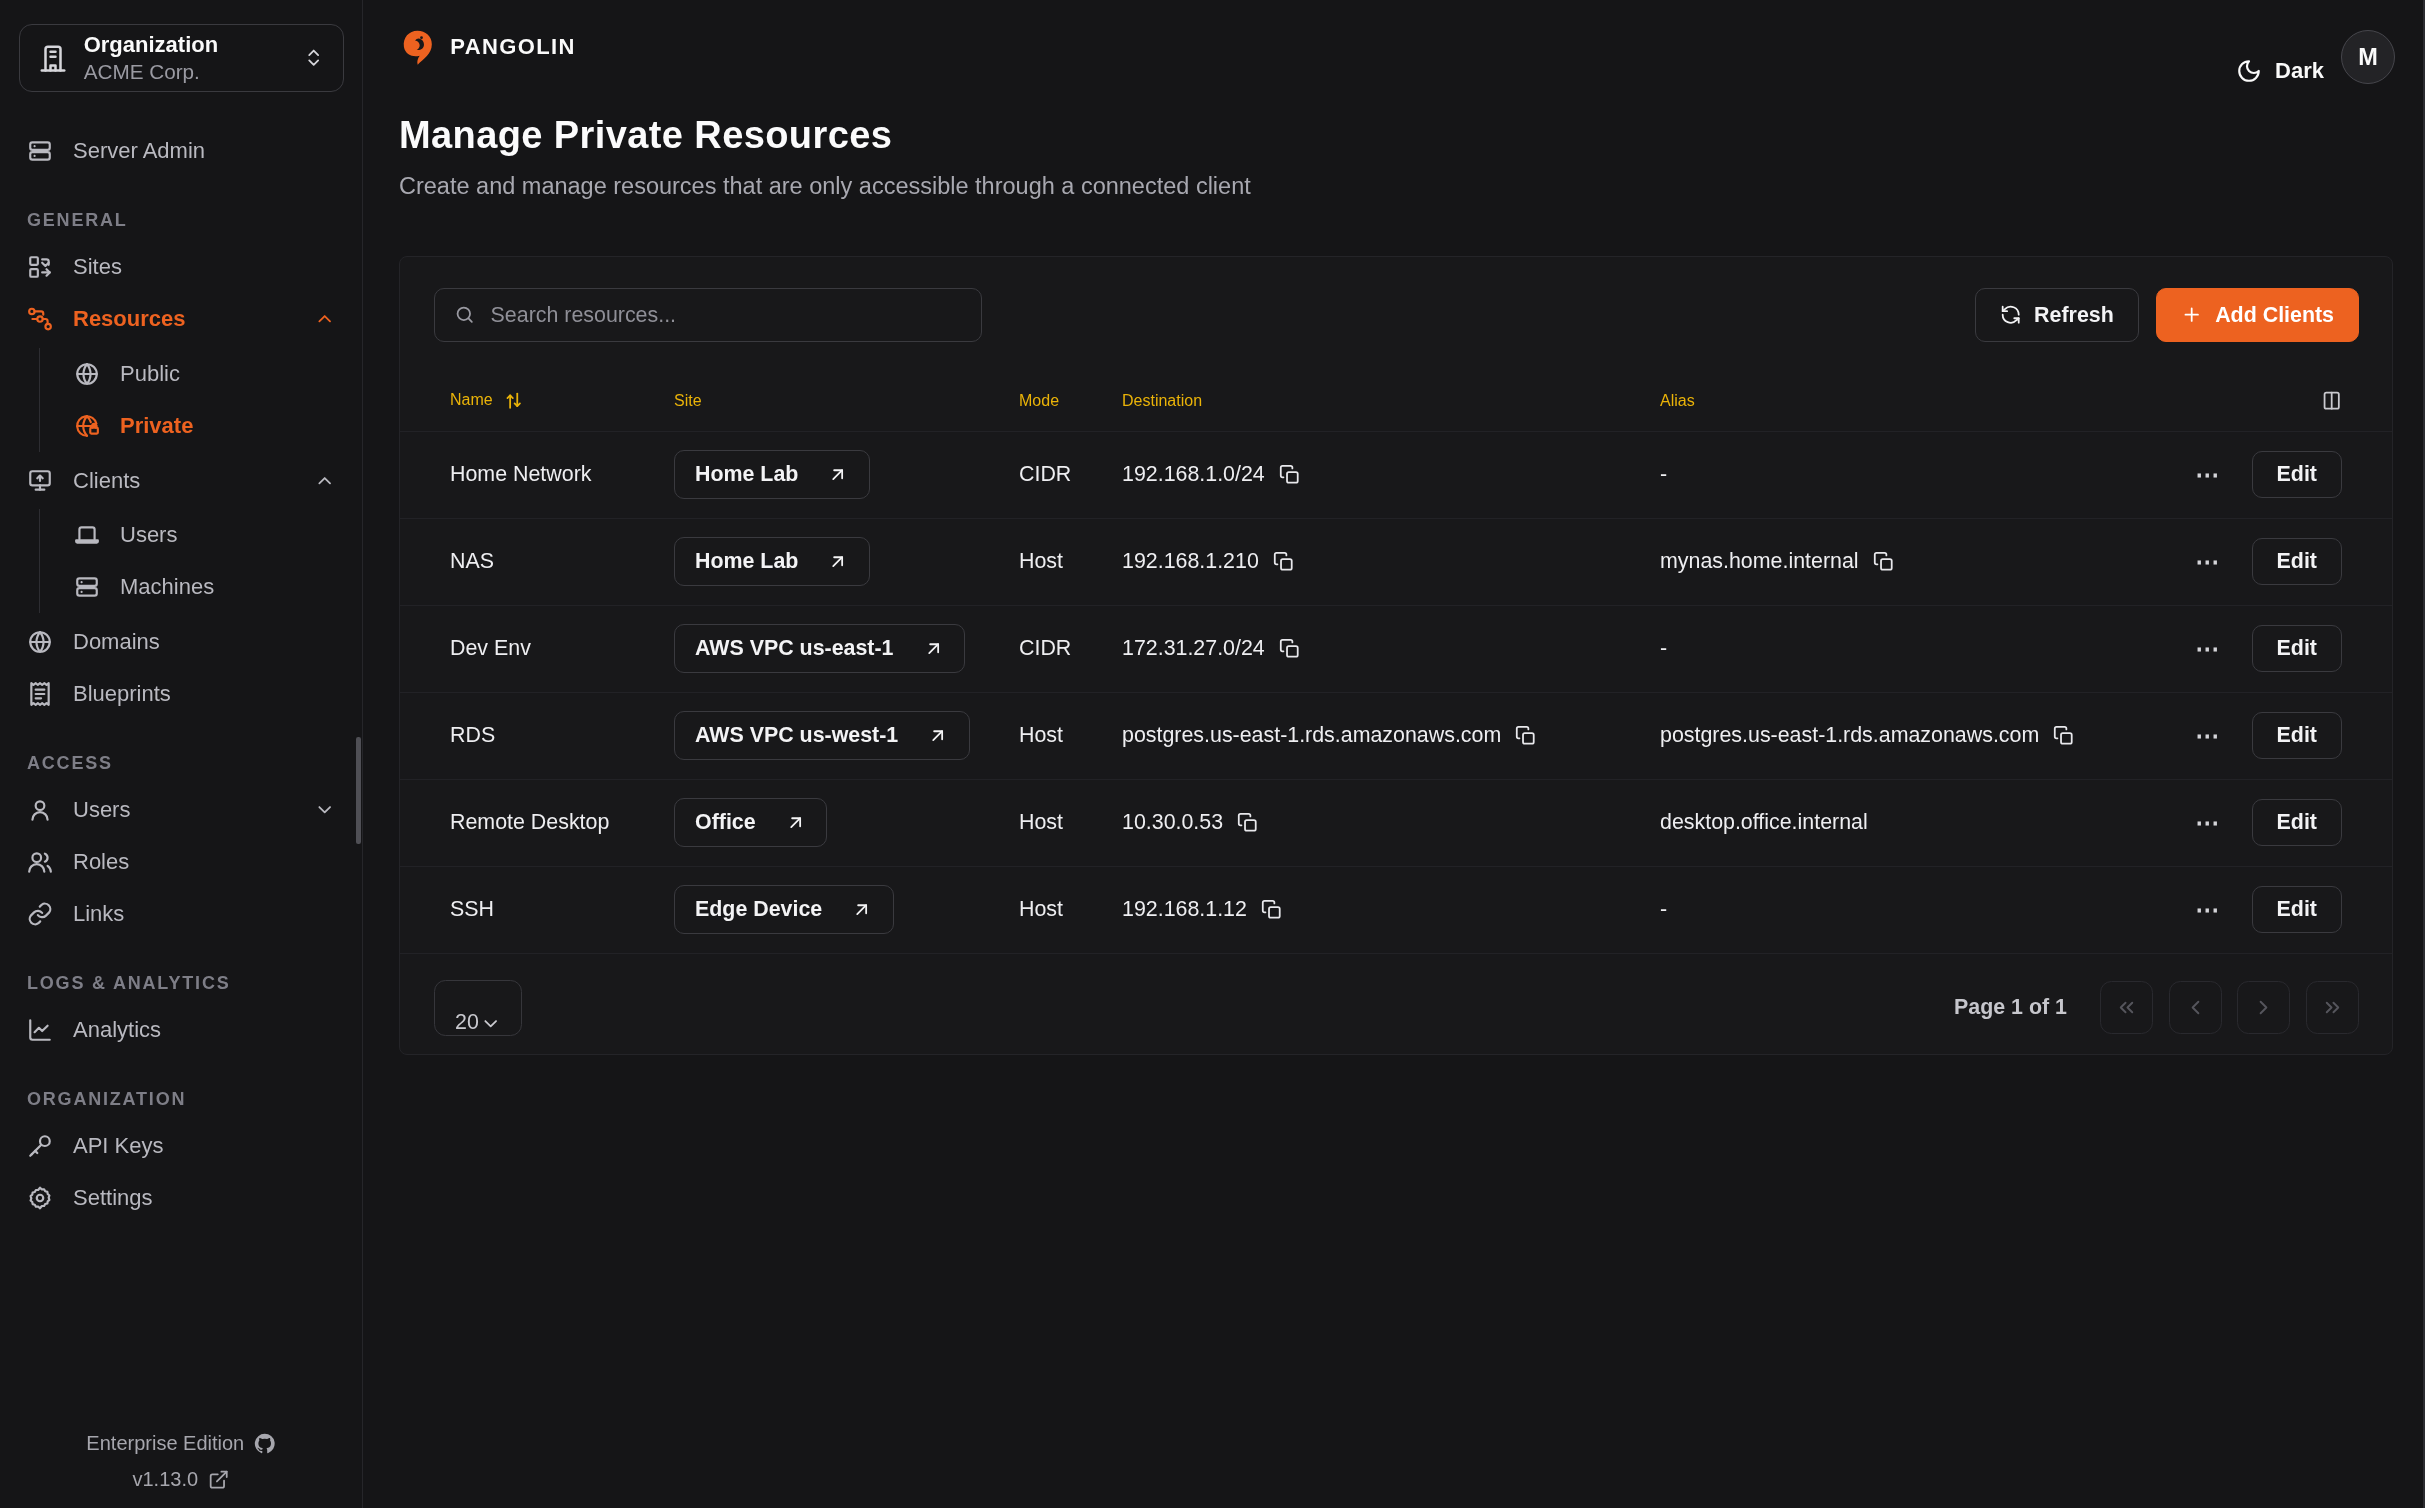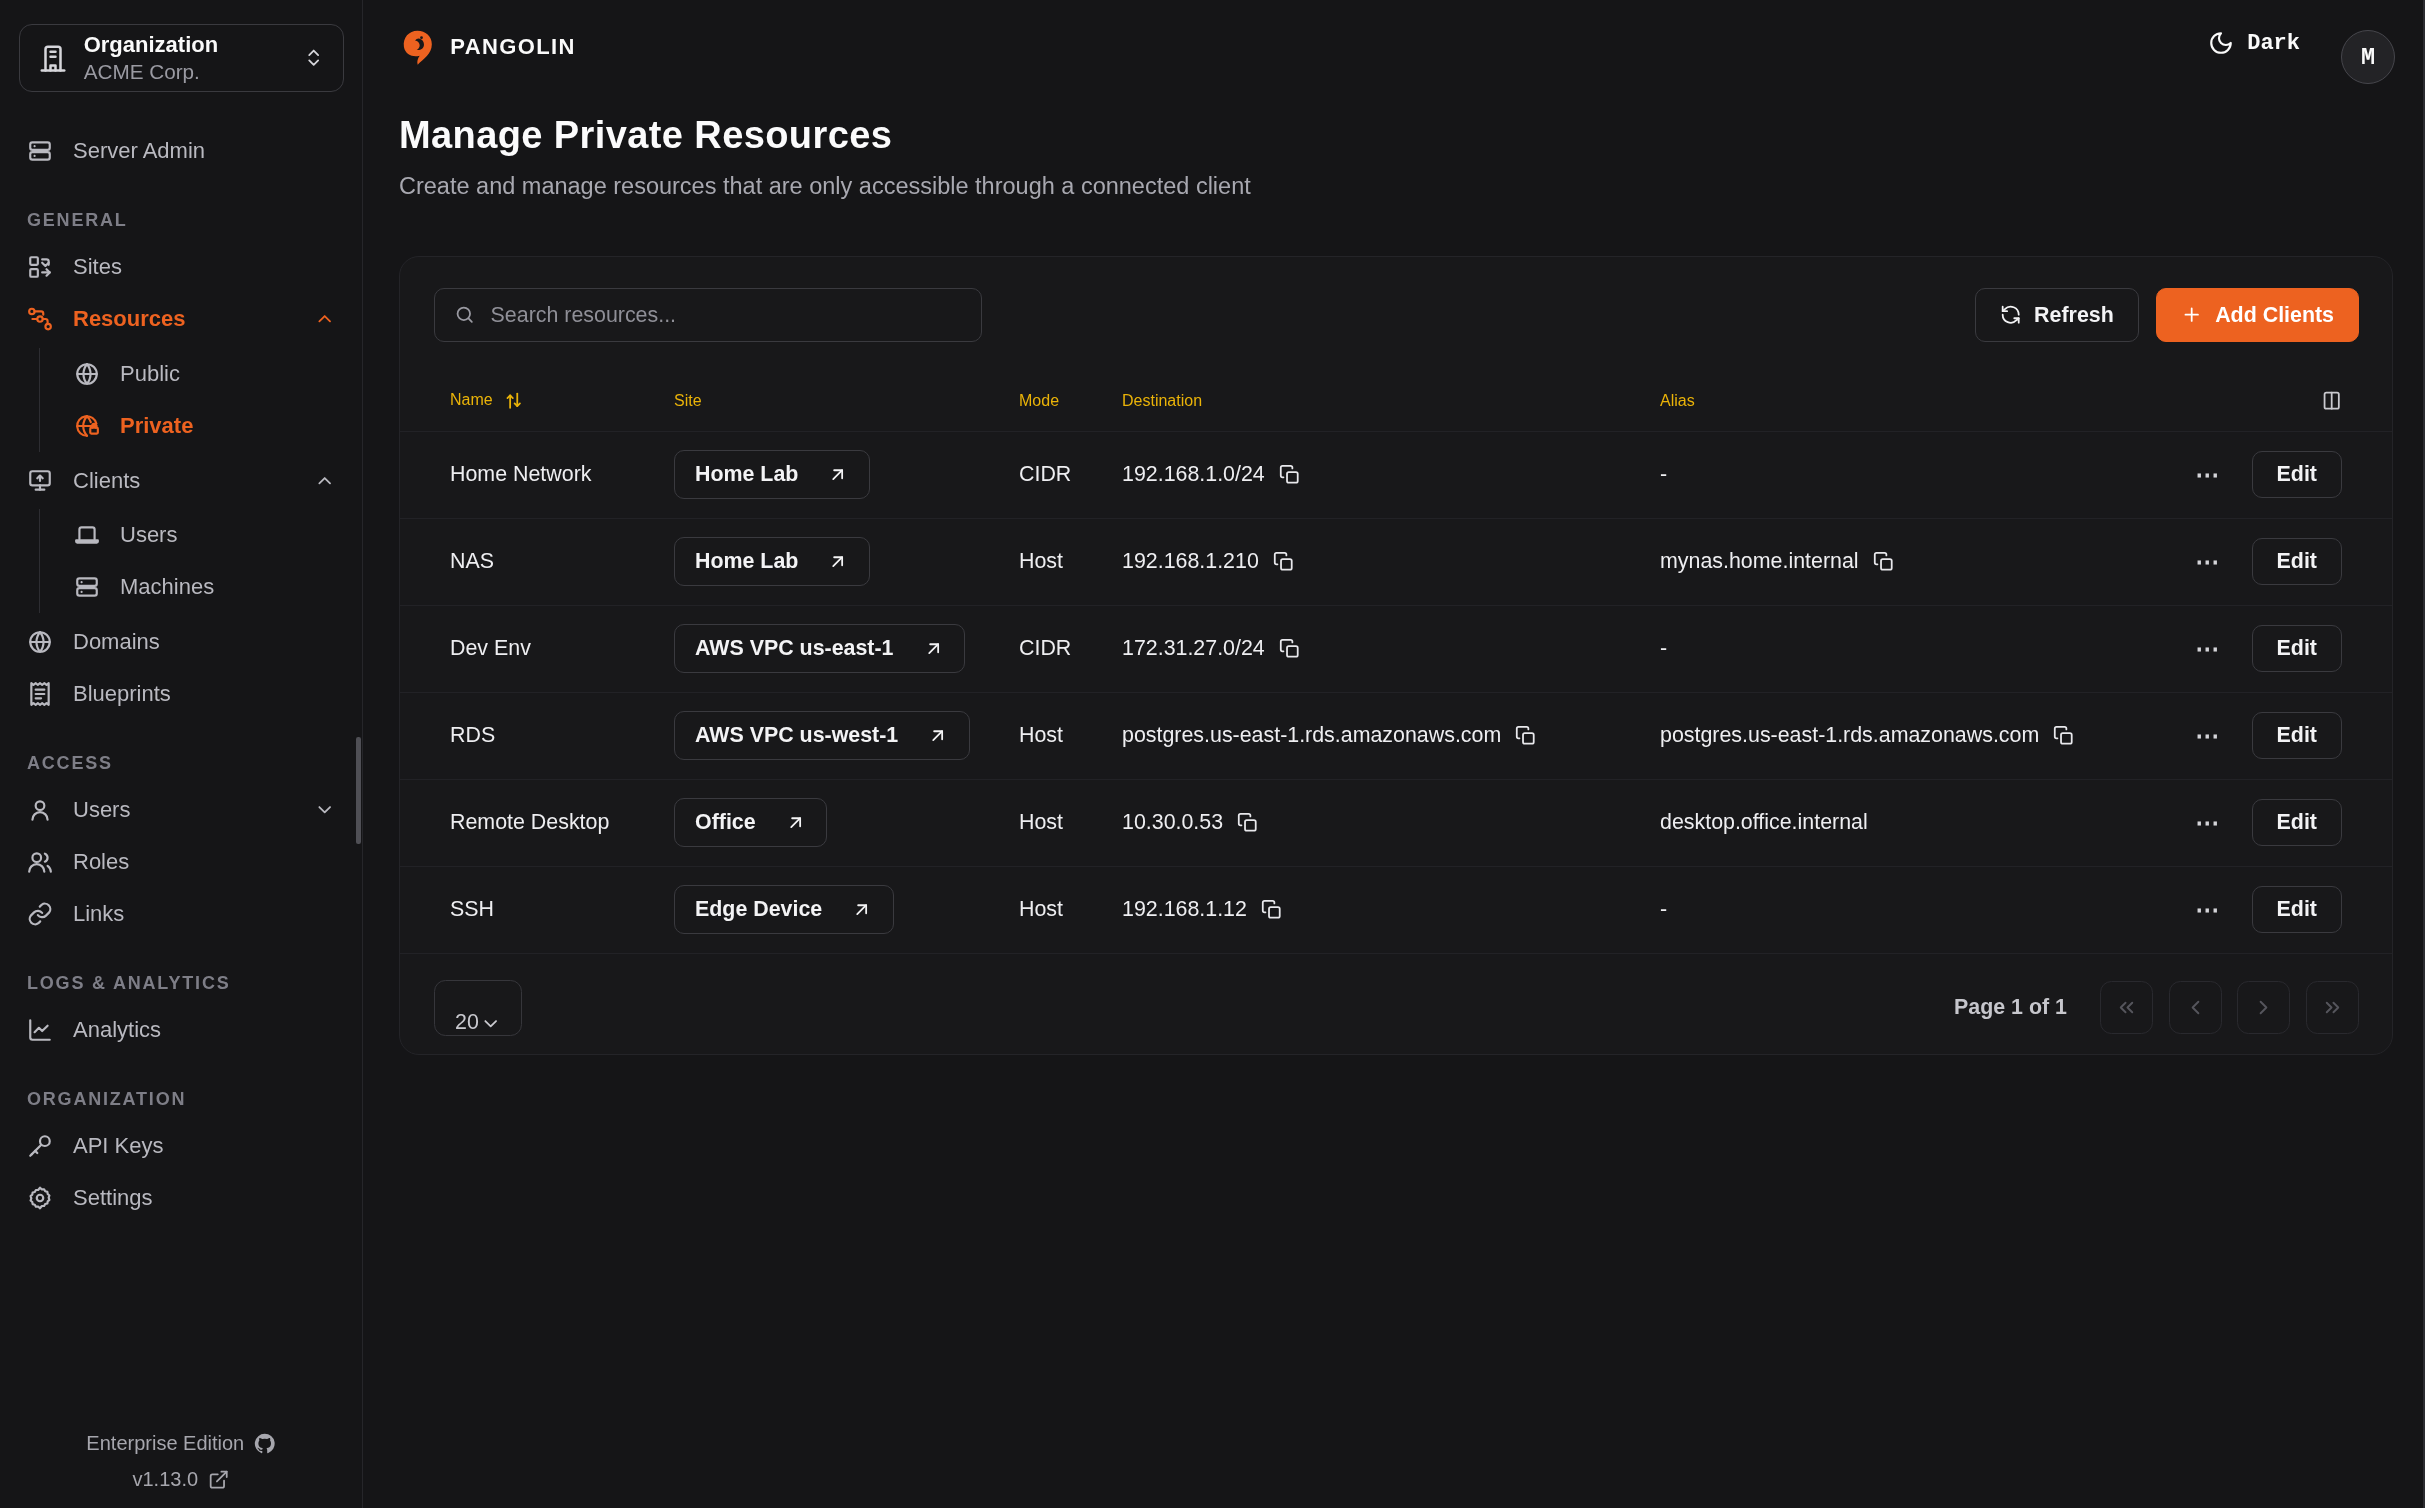--- a/index.html
+++ b/index.html
@@ -51,38 +51,38 @@
   .sidebar-footer {
     position:absolute; left:0; bottom:17px; width:100%;
     text-align:center; color:#a6a6ad; font-size:20px;
   }
   .sf-line { display:flex; align-items:center; justify-content:center; gap:10px; margin-top:13px; cursor:pointer; }
 
   
   .topbar { position:absolute; left:363px; top:0; width:2062px; height:114px; }
   .brand { position:absolute; left:36px; top:28.5px; display:flex; align-items:center; gap:14.2px; }
   .brand-name { font-size:22px; font-weight:700; letter-spacing:1.4px; color:#fafafa; }
-  .top-right { position:absolute; right:30px; top:30px; display:flex; align-items:flex-start; gap:41px;font-family:Liberation Mono, monospace; }
+  .top-right { position:absolute; right:30px; top:30px; display:flex; align-items:flex-end; gap:17px; }
   .theme-toggle { display:flex; align-items:center; gap:13px; color:#fafafa; font-size:22px; font-weight:600; cursor:pointer; }
   .avatar {
     width:54px; height:54px; border-radius:50%;
     background:#232326; border:1.4px solid #46464c;
     display:flex; align-items:center; justify-content:center;
     font-weight:700; font-size:23.5px; color:#fafafa; cursor:pointer;
   }
 
   
   .page-head { position:absolute; left:399px; top:114px; width:1994px; }
   .page-title { font-size:38px; font-weight:800; color:#fbfbfc; letter-spacing:0.4px; }
   .page-sub { margin-top:15.7px; font-size:23.5px; color:#a8a8b0; }
 
   
   .card {
     position:absolute; left:399px; top:256px; width:1994px; height:799px;
-    background:#18181a; border:1.4px solid #242428; border-radius:20px;
+    background:#18181a; border:1.4px solid #242428; border-radius:8px;
   }
   .toolbar { display:flex; align-items:center; margin:31px 33px 0 34px; }
   .search-box {
     display:flex; align-items:center; gap:15.7px;
     width:548px; height:54px; padding:0 18.5px;
     border:1.4px solid #3a3a3f; border-radius:10px; color:#9a9aa2;
   }
   .search-box input {
     background:transparent; border:none; outline:none;
     color:#e6e6ea; font-size:21.4px; width:100%;

